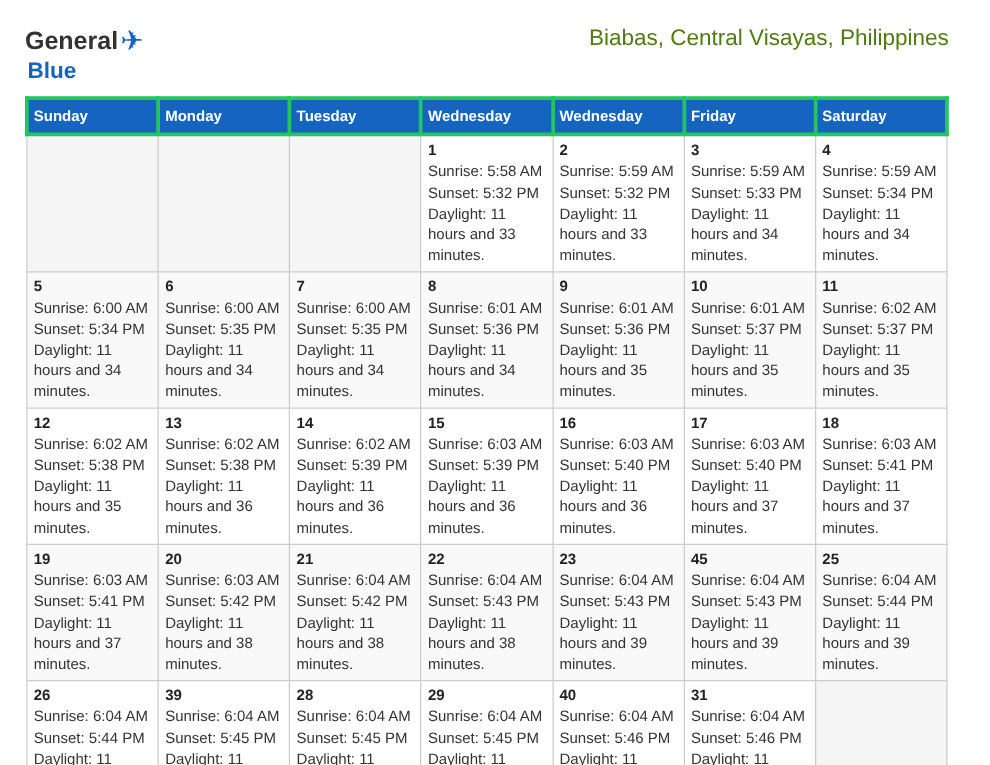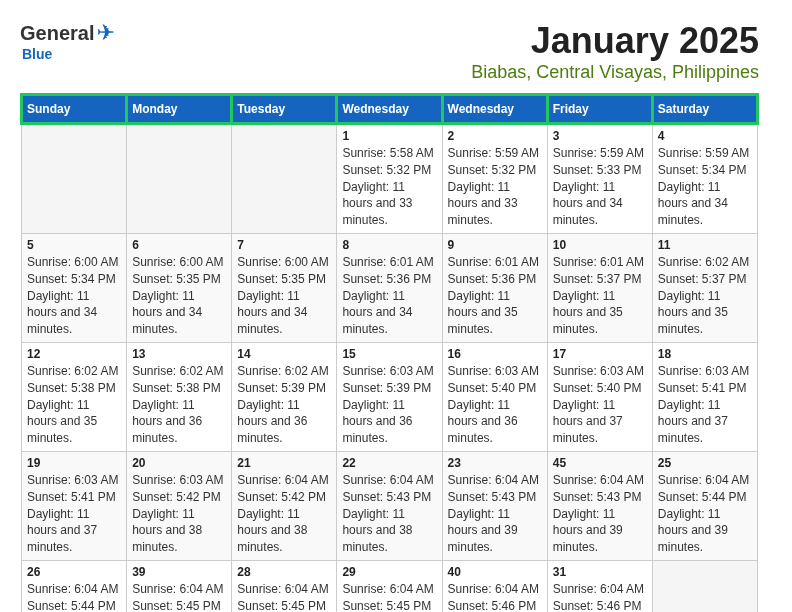--- a/index.html
+++ b/index.html
@@ -34,21 +34,21 @@
       font-weight: bold;
       color: #333;
     }
     .logo-bird {
       color: #1565c0;
       font-size: 22px;
       margin-left: 2px;
     }
     .logo-blue-label {
       color: #1565c0;
-      font-size: 14px;
+      font-size: 18px;
       font-weight: bold;
       margin-left: 2px;
     }
     .title-block {
       text-align: right;
     }
     .month-title {
       font-size: 36px;
       font-weight: bold;
       color: #222;
@@ -105,21 +105,20 @@
 <div class="page">
   <div class="header">
     <div class="logo">
       <div class="logo-text">
         <span class="logo-general">General</span>
         <span class="logo-bird">✈</span>
       </div>
       <span class="logo-blue-label">Blue</span>
     </div>
     <div class="title-block">
-      <div class="month-title">January 2025</div>
       <div class="location-title">Biabas, Central Visayas, Philippines</div>
     </div>
   </div>
 
   <table>
     <thead>
       <tr>
       <th>Sunday</th>
           <th>Monday</th>
           <th>Tuesday</th>

